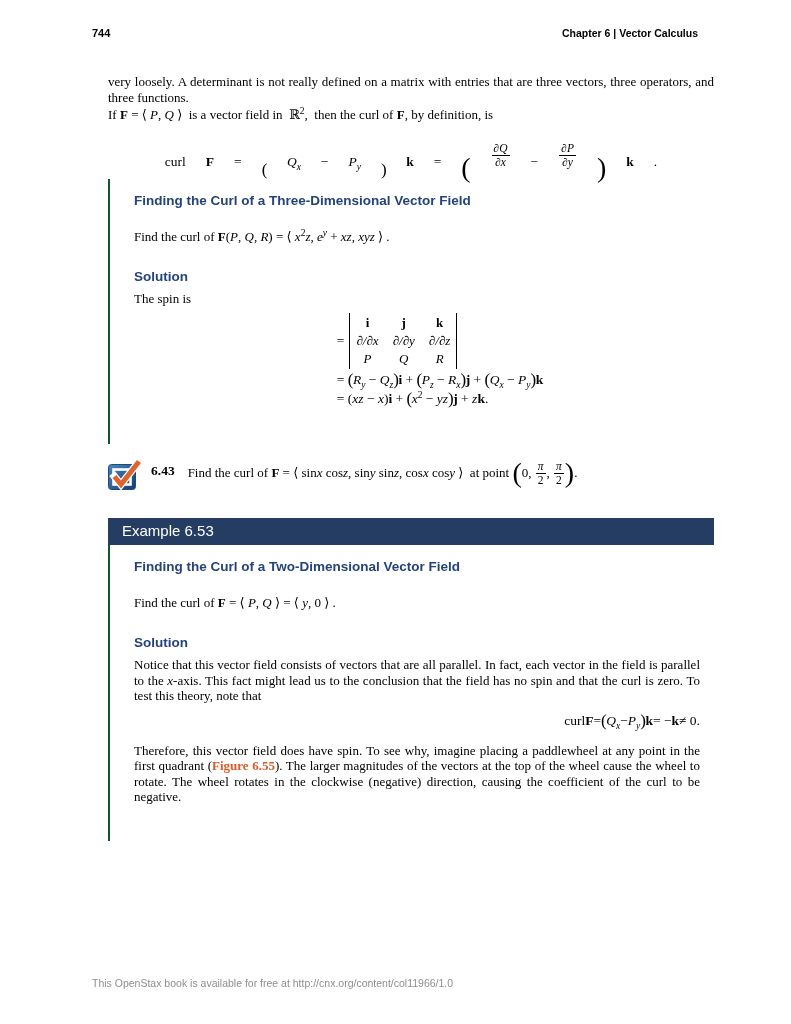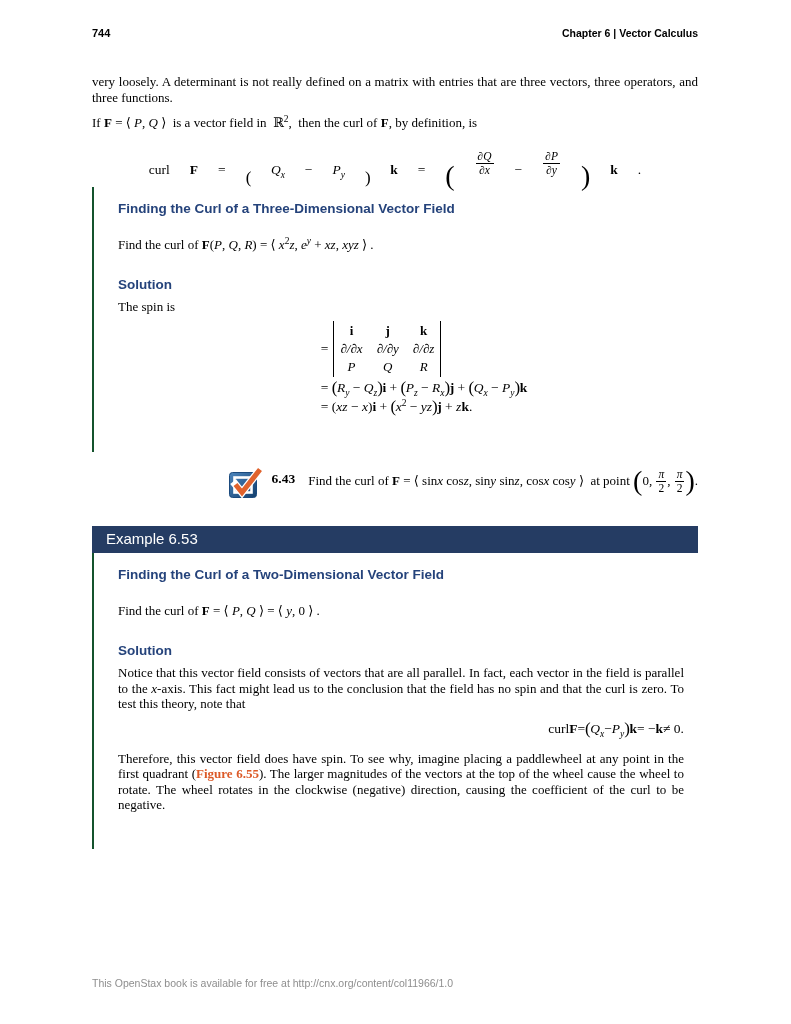--- a/index.html
+++ b/index.html
@@ -3,25 +3,25 @@
 <meta charset="utf-8">
 <style>
   html,body{margin:0;padding:0;background:#ffffff;}
   .page{position:relative;width:791px;height:1024px;background:#fff;overflow:hidden;
         font-family:"Liberation Serif","DejaVu Serif",serif;color:#000;}
   .pghead{position:absolute;top:27px;left:92px;width:606px;display:flex;
           justify-content:space-between;align-items:baseline;
           font-family:"Liberation Sans","DejaVu Sans",sans-serif;font-weight:bold;}
   .pgnum{font-size:11px;}
   .chap{font-size:10.5px;}
-  .main{position:absolute;top:74px;left:92px;width:606px;}
+  .main{position:absolute;top:74px;left:108px;width:606px;}
   p{margin:0;}
   .bodytext{font-size:13px;line-height:15.5px;}
   .just{text-align:justify;}
-  .ifline{margin-top:8px;line-height:19px;font-size:13px;}
+  .ifline{line-height:19px;font-size:13px;}
   .display{margin-top:12px;height:34px;display:flex;align-items:flex-end;justify-content:center;
            font-size:13.5px;gap:20px;}
   .mp{font-size:17px;line-height:0;vertical-align:-1px;letter-spacing:-0.5px;}
   .bp{font-size:28px;font-weight:400;line-height:0;vertical-align:middle;position:relative;top:-2px;}
   .frac{display:inline-block;vertical-align:middle;text-align:center;font-size:11.5px;
         line-height:1.12;position:relative;top:-1px;margin:0 1px;}
   .fn{display:block;border-bottom:1px solid #000;padding:0 2px;}
   .fd{display:block;}
   sup{font-size:9.5px;line-height:0;}
   sub{font-size:9.5px;line-height:0;}
@@ -38,21 +38,21 @@
   .deriv{margin:6px auto 0;width:max-content;font-size:13.5px;}
   .drow{display:flex;align-items:center;}
   .drow + .drow{margin-top:3px;}
   .dlhs{width:46px;flex:none;white-space:nowrap;}
   .deq{margin-right:5px;}
   .mat{display:grid;grid-template-columns:auto auto auto;column-gap:14px;row-gap:2px;
        padding:2px 6px;border-left:1px solid #000;border-right:1px solid #000;
        text-align:center;font-size:13px;align-items:center;}
   .mi{font-weight:bold;}
   .md,.mv{font-style:italic;}
-  .checkpoint{display:flex;align-items:center;margin-top:15px;justify-content:flex-end;}
+  .checkpoint{display:flex;align-items:center;margin-top:15px;}
   .cpicon{flex:none;}
   .cpnum{font-weight:bold;font-size:13.5px;margin:-8px 0 0 10px;}
   .cptext{font-size:13px;margin-left:13px;}
   .para1{margin-top:7px;}
   .display2{margin-top:5px;height:24px;display:flex;align-items:center;justify-content:flex-end;
             font-size:13.5px;}
   .para2{margin-top:10px;}
   .figref{color:#DC5A28;font-weight:bold;}
   .ex53{margin-top:28px;}
   .ex53 .exbody{padding-bottom:36px;}

